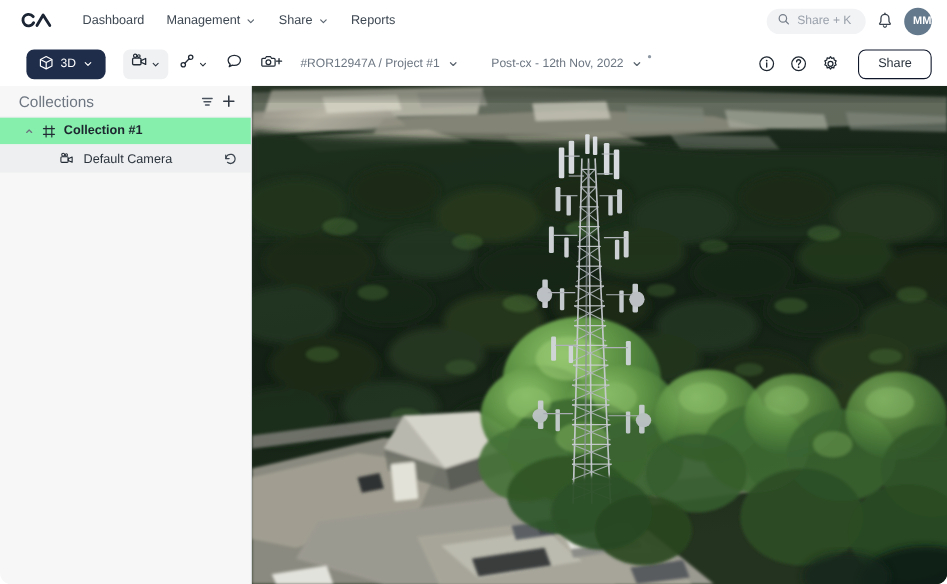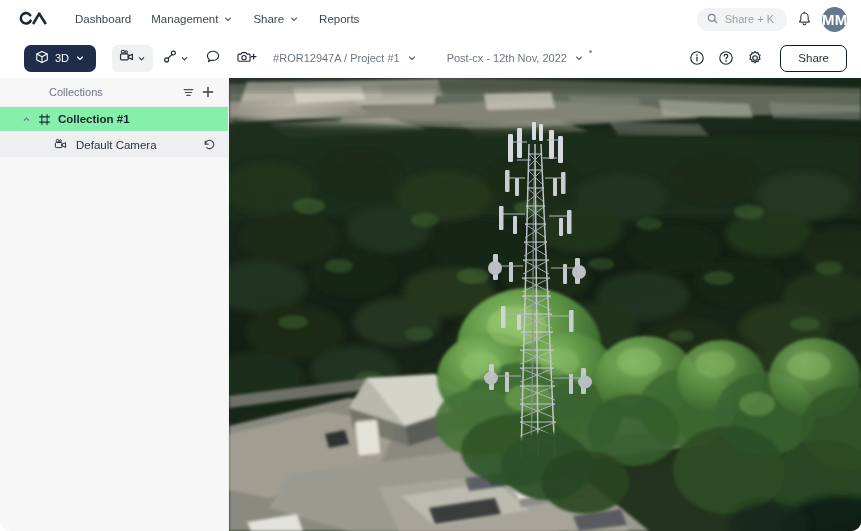--- a/index.html
+++ b/index.html
@@ -50,22 +50,22 @@
     height: 23px; padding: 0 13px 0 10px;
     cursor: text;
   }
   .searchbox .sph {
     font-size: 11px; color: #9aa1ab; white-space: nowrap;
   }
   .bell { cursor: pointer; display: flex; align-items: center; color: #39424d; }
   .avatar {
     width: 25px; height: 25px; border-radius: 50%;
     background: #64798c; color: #fff;
-    font-size: 15px; font-weight: bold; letter-spacing: .2px;
-    display: flex; align-items: center; justify-content: flex-start;
+    font-size: 10px; font-weight: bold; letter-spacing: .2px;
+    display: flex; align-items: center; justify-content: flex-end;
     cursor: pointer;
   }
 
   
   .toolbar {
     height: 40px; min-height: 40px;
     background: #ffffff;
     display: flex; align-items: center;
     padding: 0 14px 0 24px;
     position: relative; z-index: 25;
@@ -128,21 +128,21 @@
     border-right: 1px solid #eceef0;
     display: flex; flex-direction: column;
     position: relative;
   }
   .sb-header {
     height: 29px; min-height: 29px;
     display: flex; align-items: center;
     padding: 0 10px 0 17px;
     border-bottom: 1px solid #ececee;
   }
-  .sb-title { font-size: 11px; color: #6e7681; flex: 1; margin-left: 32px; }
+  .sb-title { font-size: 14px; color: #6e7681; flex: 1; }
   .sb-hicon {
     width: 20px; height: 20px; border-radius: 4px;
     display: flex; align-items: center; justify-content: center;
     cursor: pointer; color: #4a535e;
   }
   .tree { display: flex; flex-direction: column; }
   .tree-group {
     height: 25px; display: flex; align-items: center;
     gap: 7px; padding: 0 10px 0 22px;
     cursor: pointer; background: #86efac;

